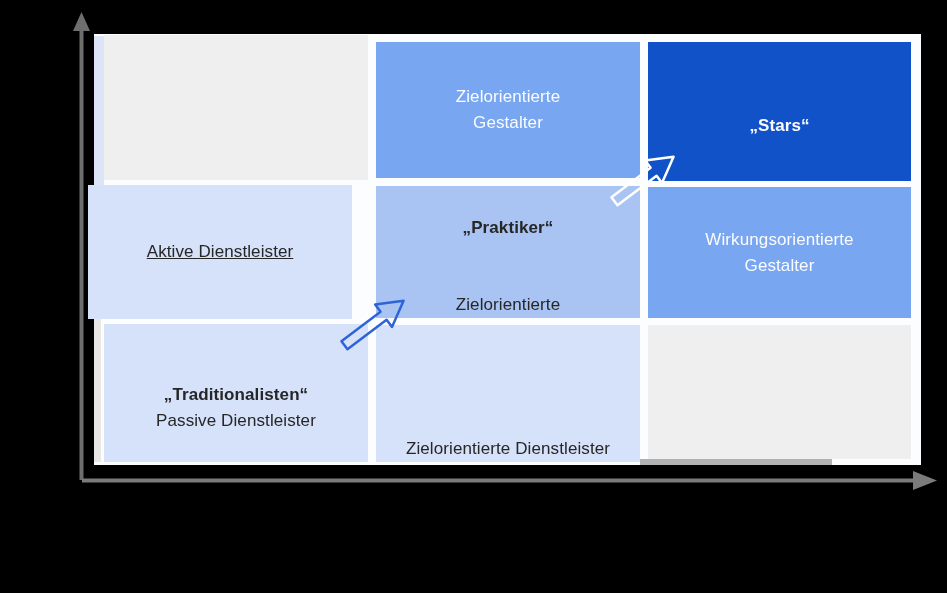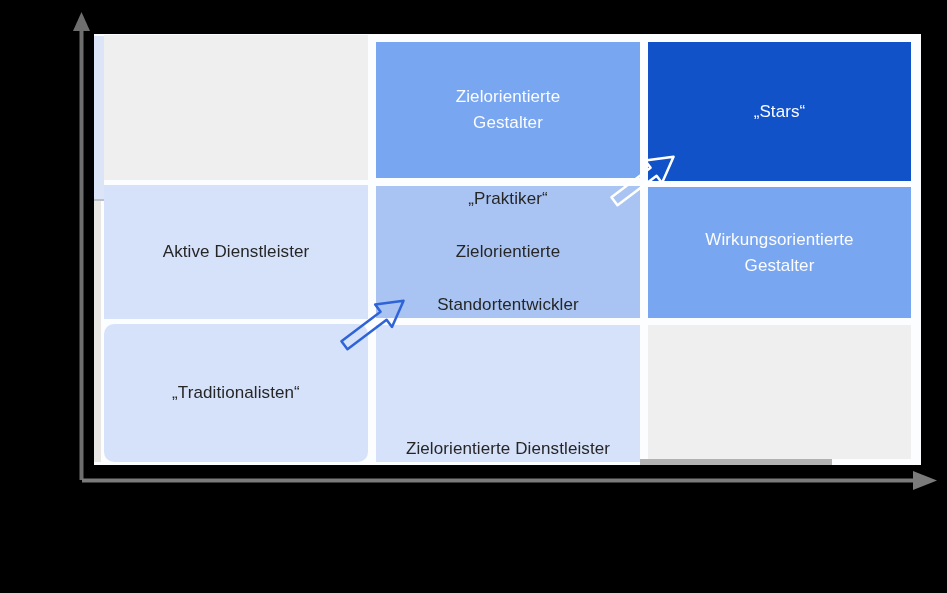--- a/index.html
+++ b/index.html
@@ -44,21 +44,21 @@
     display: flex;
     flex-direction: column;
     align-items: center;
     justify-content: center;
     text-align: center;
     font-size: 17px;
     line-height: 26px;
     color: #262626;
     letter-spacing: 0.1px;
   }
-  .cell .t { font-weight: normal; }
+  .cell .t { font-weight: bold; margin-top: 29px; }
   .c-empty  { background: #efeff0; }
   .c-light  { background: #d6e2fa; }
   .c-soft   { background: #a9c4f3; }
   .c-mid    { background: #79a6f1; color: #fafcff; }
   .c-dark   { background: #1252c9; color: #fafcff; }
 
   .axes-layer, .arrow-layer {
     position: absolute; left: 0; top: 0;
     width: 947px; height: 593px;
     pointer-events: none;
@@ -95,37 +95,37 @@
 
   <div class="cell c-mid" style="left:376px; top:42px; width:264px; height:136px;">
     <span>Zielorientierte</span>
     <span>Gestalter</span>
   </div>
 
   <div class="cell c-dark" style="left:648px; top:42px; width:263px; height:139px;">
     <span class="t">„Stars“</span>
   </div>
 
-  <div class="cell c-light" style="left:104px; top:185px; width:264px; height:134px;">
+  <div class="cell c-light" style="left:88px; top:185px; width:264px; height:134px;text-decoration:underline;">
     <span>Aktive Dienstleister</span>
   </div>
 
   <div class="cell c-soft" style="left:376px; top:186px; width:264px; height:132px;justify-content:space-between;">
     <span class="t">„Praktiker“</span>
     <span>Zielorientierte</span>
-    <span>Standortentwickler</span>
   </div>
 
   <div class="cell c-mid" style="left:648px; top:187px; width:263px; height:131px;text-align:right;">
     <span>Wirkungsorientierte</span>
     <span>Gestalter</span>
   </div>
 
-  <div class="cell c-light" style="left:104px; top:324px; width:264px; height:138px;border-radius:10px;">
+  <div class="cell c-light" style="left:104px; top:324px; width:264px; height:138px;">
     <span class="t">„Traditionalisten“</span>
+    <span>Passive Dienstleister</span>
   </div>
 
   <div class="cell c-light" style="left:376px; top:325px; width:264px; height:137px;justify-content:flex-end;">
     <span>Zielorientierte Dienstleister</span>
   </div>
 
   <div class="cell c-empty" style="left:648px; top:325px; width:263px; height:134px;"></div>
 
   <svg class="block-arrow lower" viewBox="0 0 80 36">
     <polygon points="3,13 52,13 52,4 77,18 52,32 52,23 3,23" fill="none" stroke="#2f64d8" stroke-width="2.5" stroke-linejoin="round"></polygon>

